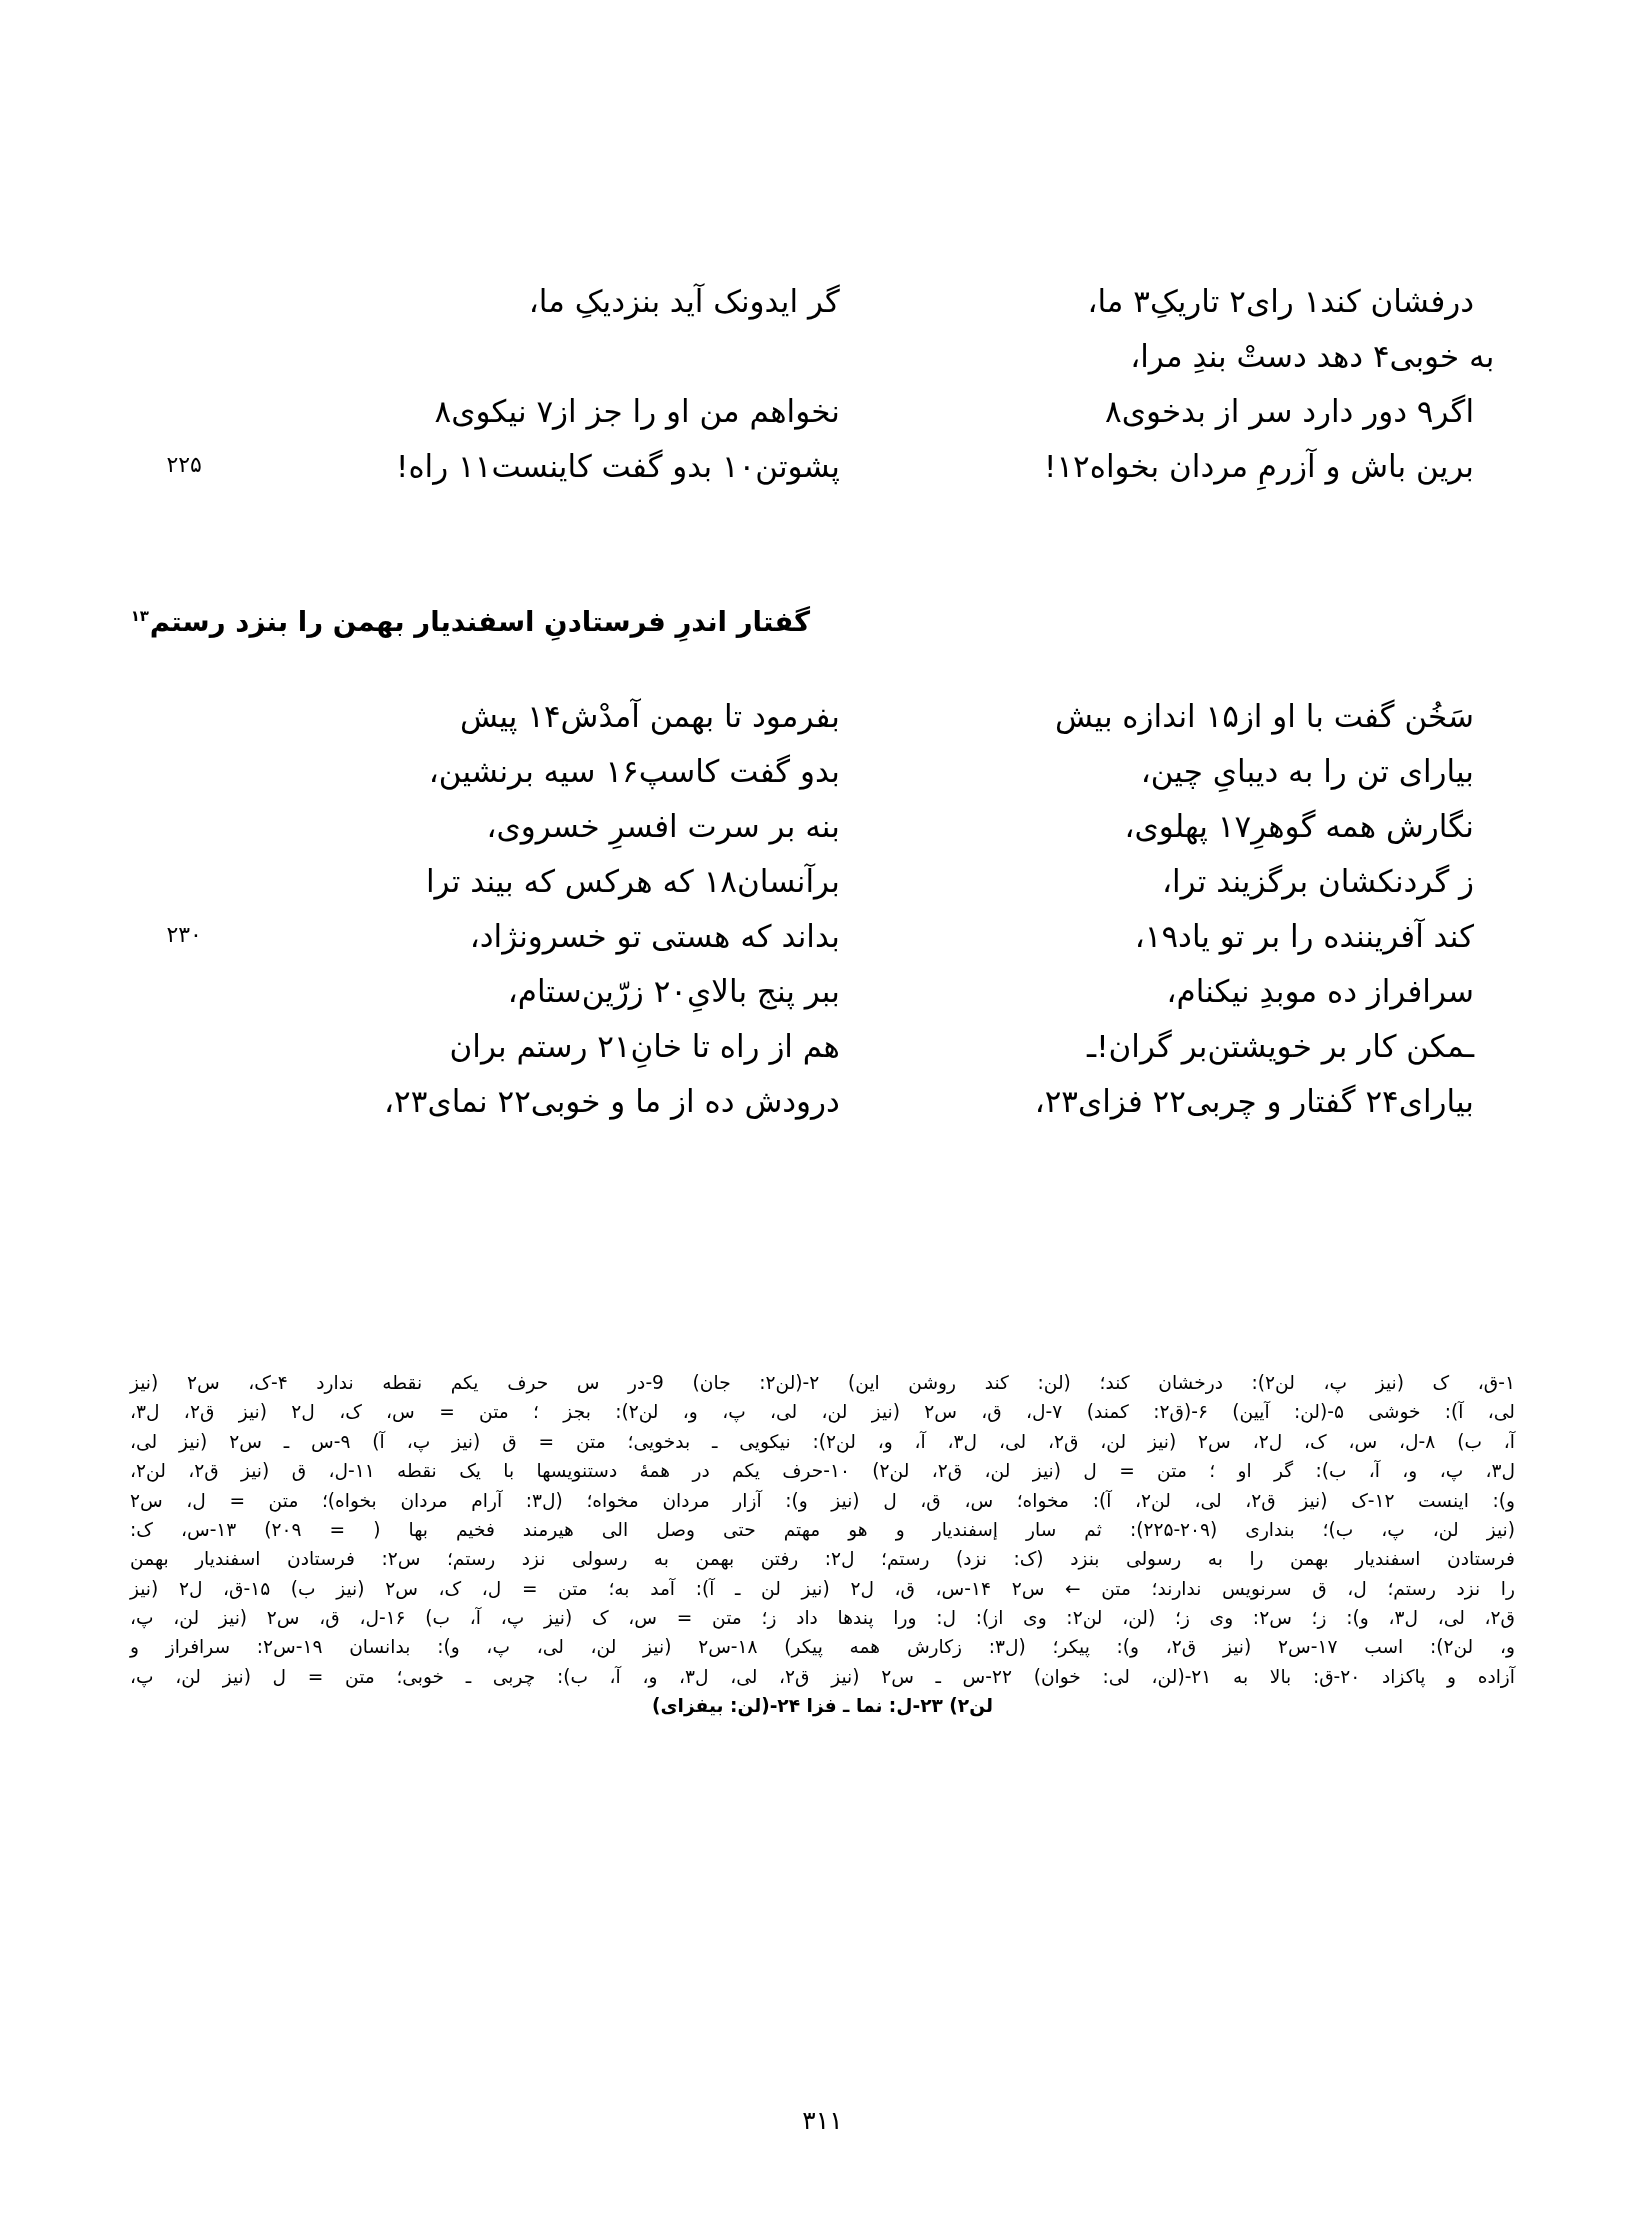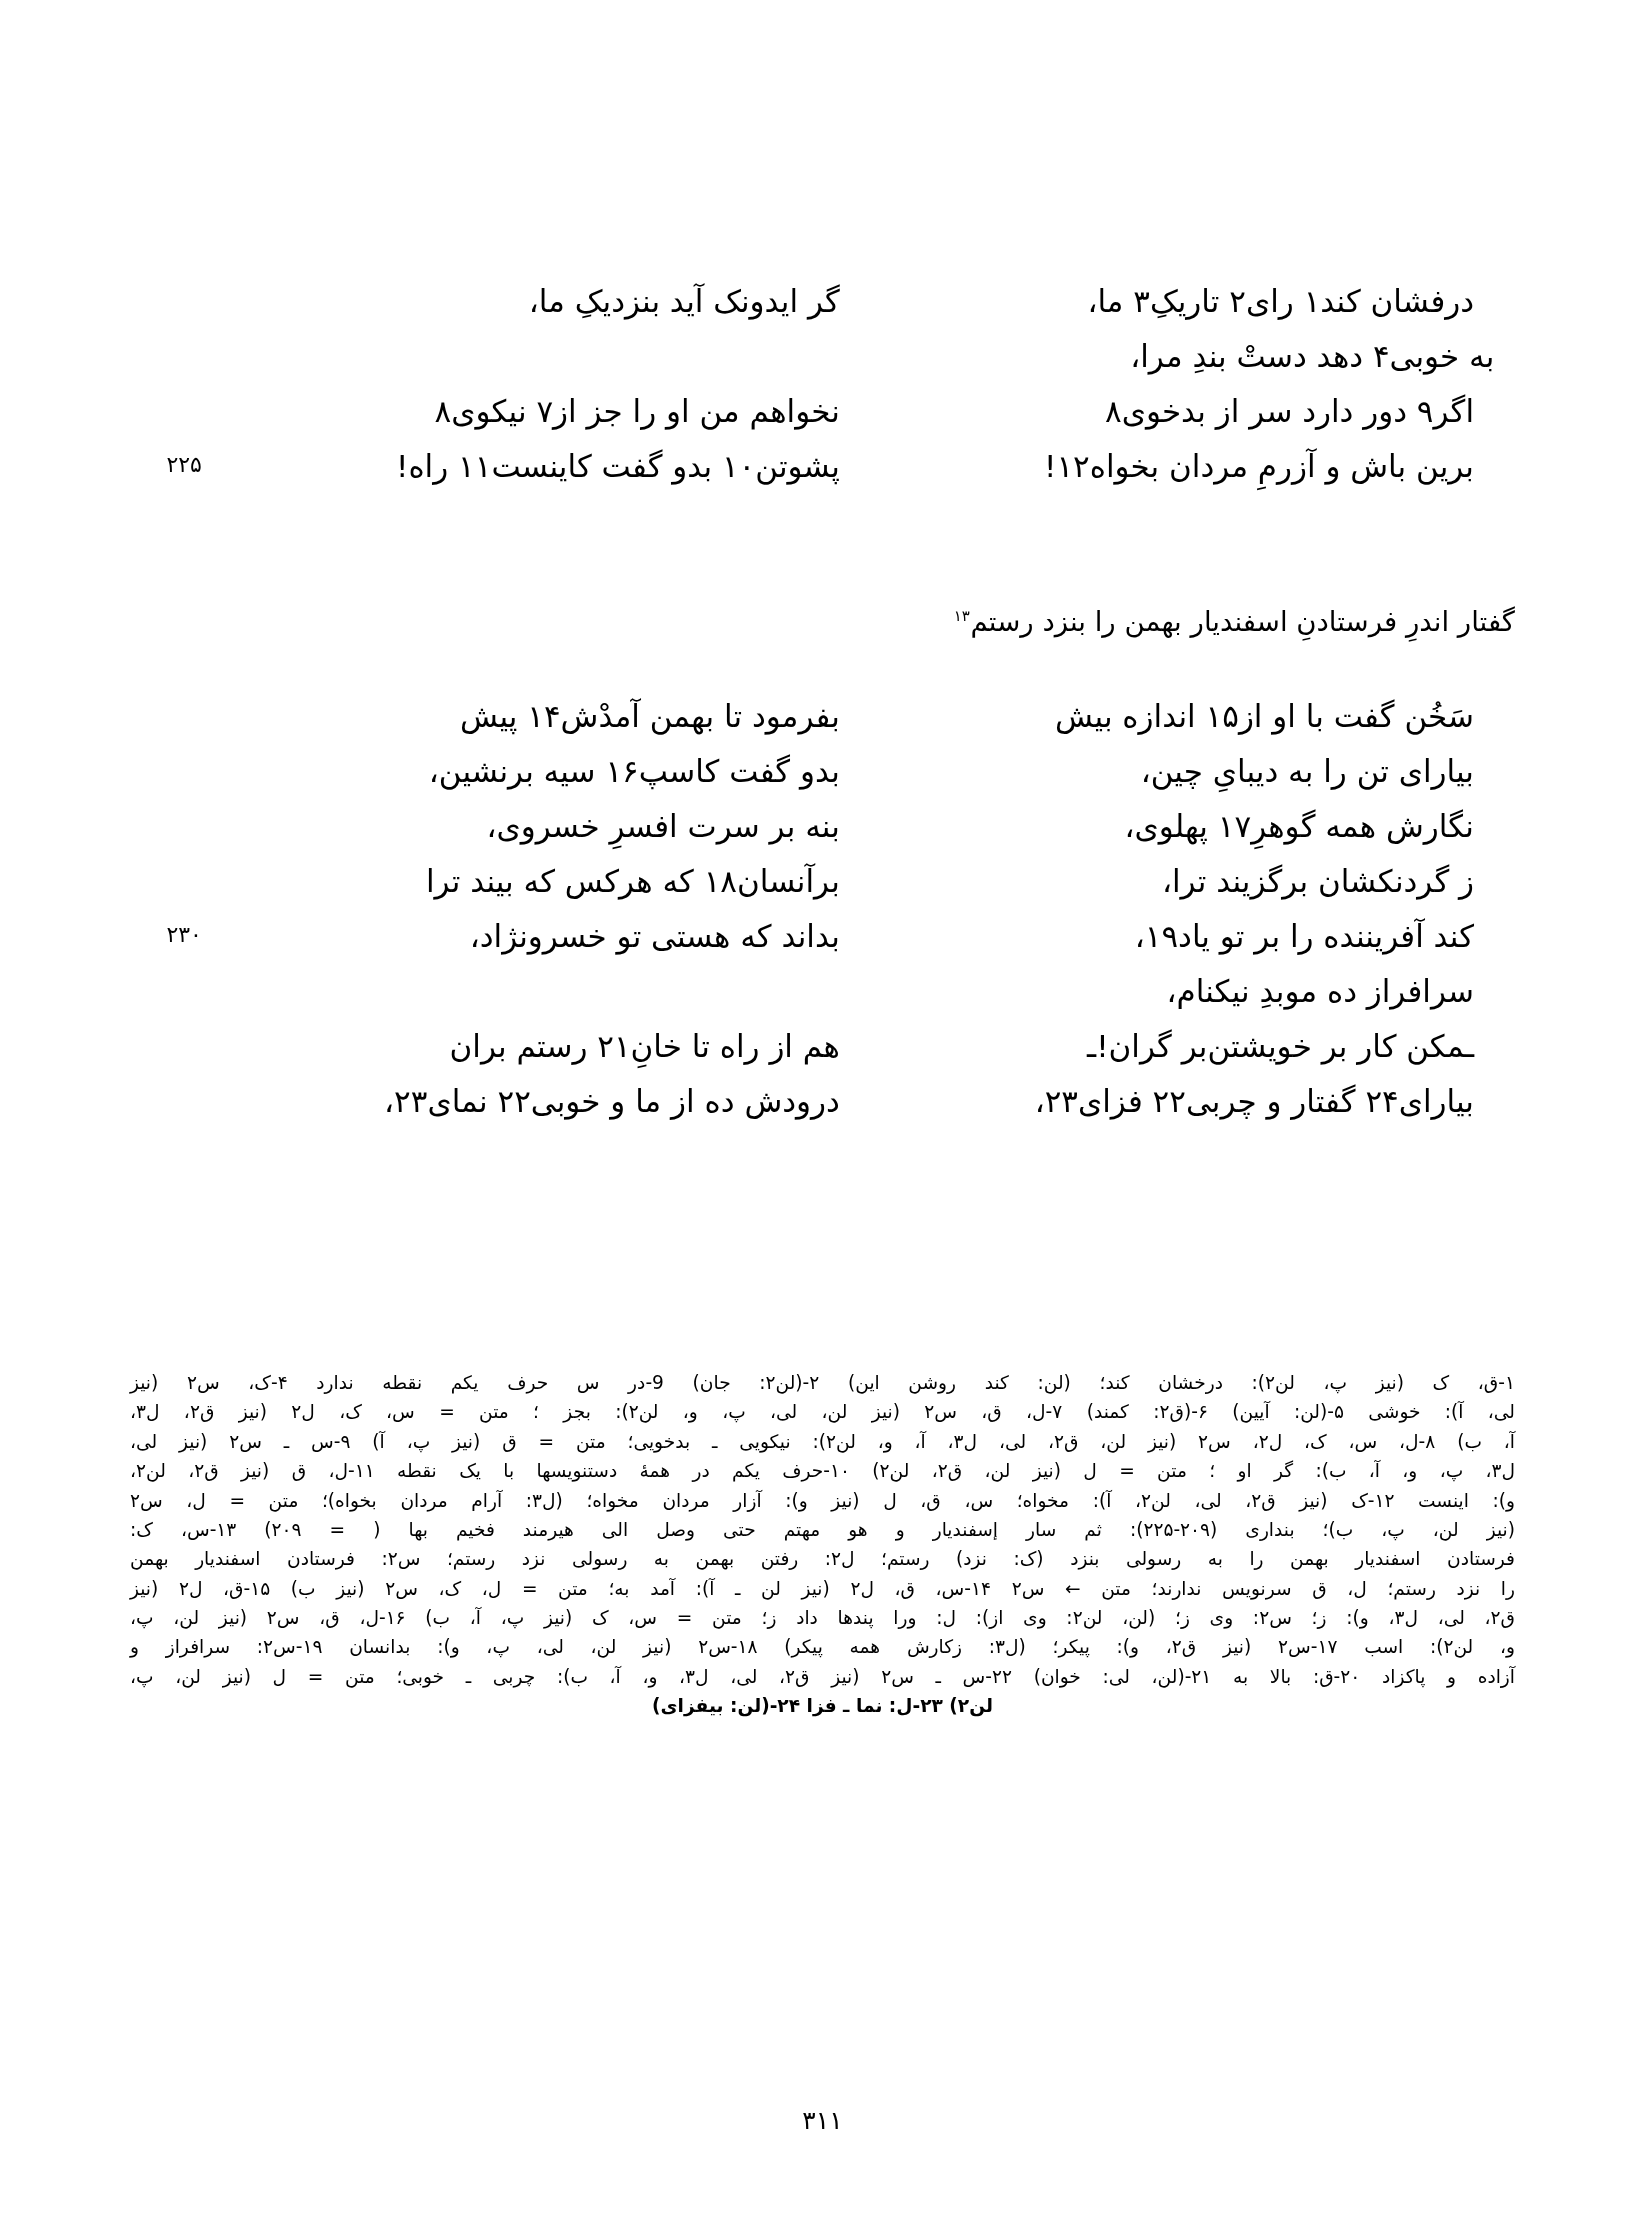--- a/index.html
+++ b/index.html
@@ -86,25 +86,25 @@
     font-size: 15px;
     vertical-align: super;
     line-height: 0;
     padding: 0 0.7px;
   }
 
   
   .section-heading {
     position: absolute;
     top: 605px;
-    right: 131px;
-    left: 131px;
-    text-align: right;
+    right: 139px;
+    left: 131px;
+    text-align: left;
     font-size: 27.6px;
-    font-weight: normal;
+    font-weight: bold;
     white-space: nowrap;
   }
 
   
   .footnotes {
     position: absolute;
     top: 1368px;
     right: 131px;
     left: 131px;
     font-size: 18.6px;
@@ -197,20 +197,21 @@
     </div>
 
     <div class="verse-row">
       <div class="hemistich left">کند آفریننده را بر تو یاد۱۹،</div>
       <div class="hemistich right">بداند که هستی تو خسرونژاد،</div>
       <div class="verse-num">۲۳۰</div>
     </div>
 
     <div class="verse-row">
       <div class="hemistich left">سرافراز ده موبدِ نیکنام،</div>
+      <div class="hemistich right">ببر پنج بالایِ۲۰ زرّین‌ستام،</div>
       <div class="verse-num"></div>
     </div>
 
     <div class="verse-row">
       <div class="hemistich left">ـمکن کار بر خویشتن‌بر گران!ـ</div>
       <div class="hemistich right">هم از راه تا خانِ۲۱ رستم بران</div>
       <div class="verse-num"></div>
     </div>
 
     <div class="verse-row">

